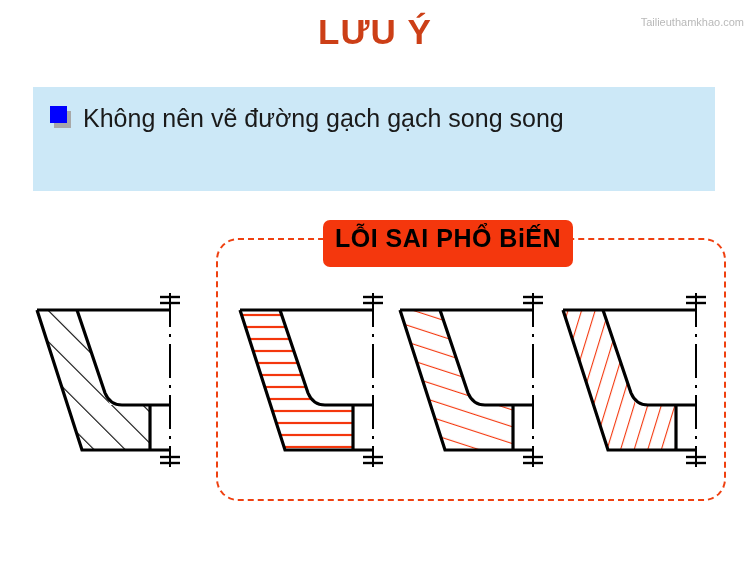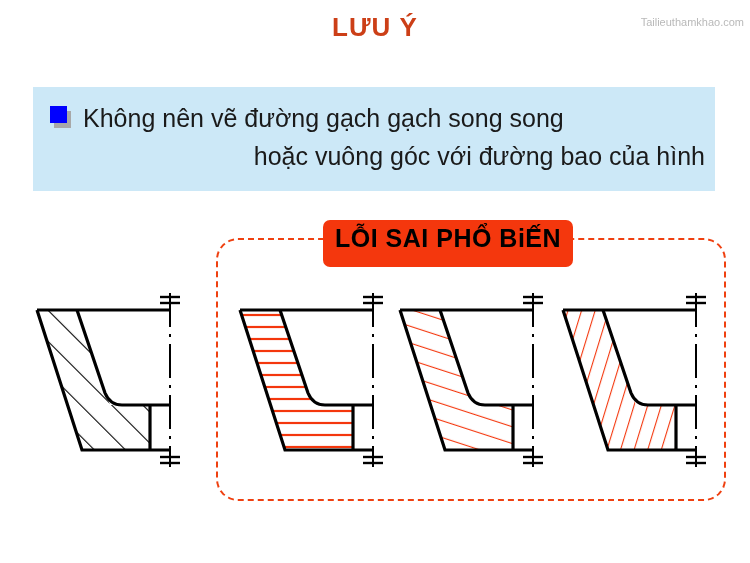--- a/index.html
+++ b/index.html
@@ -21,21 +21,21 @@
     letter-spacing: 0px;
     font-family: "Liberation Sans", sans-serif;
     white-space: nowrap;
   }
 
   
   #title {
     position: absolute;
     top: 12px; left: 0; width: 750px;
     text-align: center;
-    font-size: 26px;
+    font-size: 35px;
     font-weight: bold;
     color: #cc3f17;
     letter-spacing: 1px;
   }
 
   
   #note-box {
     position: absolute;
     left: 33px; top: 87px;
     width: 682px; height: 104px;
@@ -116,21 +116,20 @@
 <div id="title">LƯU Ý</div>
 
 <div id="note-box">
   <div id="note-line-1">
     <span id="bullet-wrap">
       <span id="bullet-shadow"></span>
       <span id="bullet-square"></span>
     </span>
     <span>Không nên vẽ đường gạch gạch song song</span>
   </div>
-  <div id="note-line-2">hoặc vuông góc với đường bao của hình</div>
 </div>
 
 <div id="error-region"></div>
 
 <div id="error-label">LỖI SAI PHỔ BiẾN</div>
 
 <div class="drawing" id="drawing-1">
   <svg width="190" height="195" viewBox="0 0 190 195">
     <defs>
       <clipPath id="clip1">

